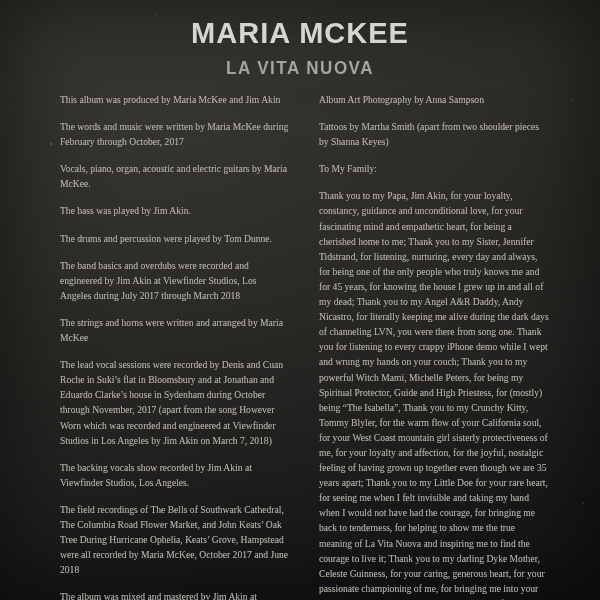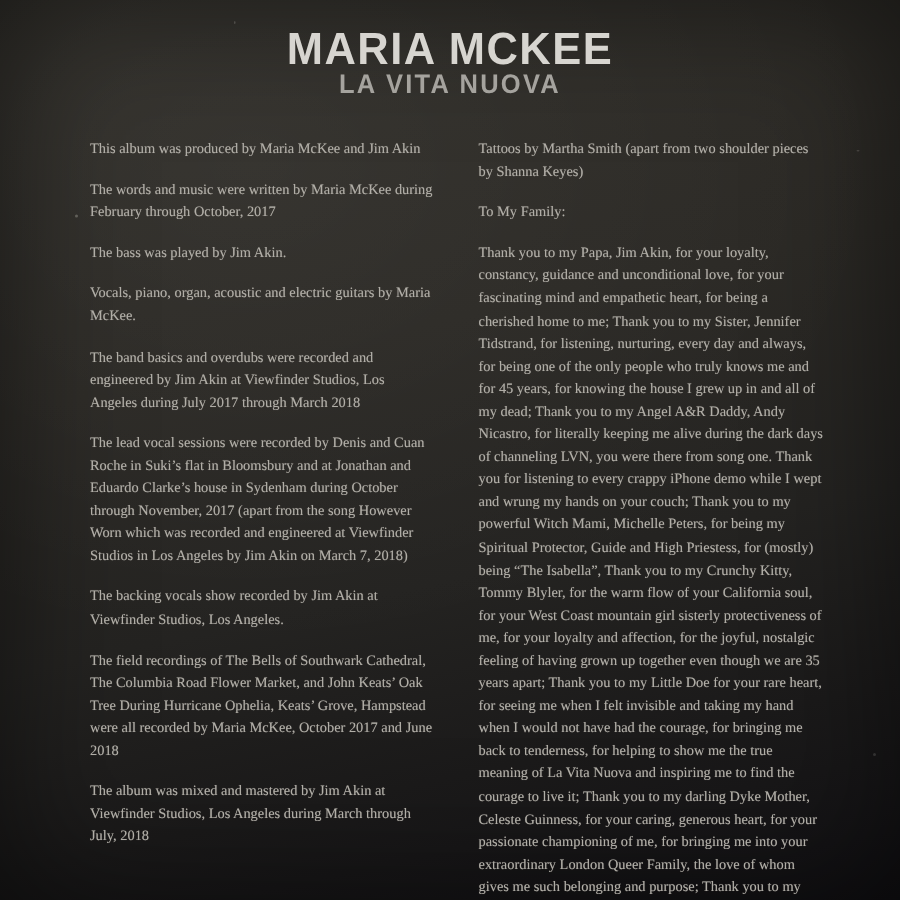--- a/index.html
+++ b/index.html
@@ -18,21 +18,21 @@
   .header{position:absolute;top:18px;left:0;width:600px;text-align:center;}
   .artist{
     font-family:"Liberation Sans", sans-serif;
     font-weight:800;font-size:29px;letter-spacing:1px;line-height:30px;
     color:var(--title);margin:0;
     transform:scaleY(1.04);
   }
   .album-title{
     font-family:"Liberation Sans", sans-serif;
     font-weight:800;font-size:17px;letter-spacing:1.5px;line-height:18px;
-    color:var(--subtitle);margin:0;
+    color:var(--subtitle);margin:12px;
     transform:scaleY(1.05);
   }
   .column{
     position:absolute;top:80px;
     color:var(--text);
     font-size:9.6px;line-height:15.1px;
     text-shadow:0 0 0.6px rgba(190,187,180,0.45);
   }
   .col-left{left:48px;width:253px;}
   .col-right{left:307px;width:254px;}
@@ -54,40 +54,47 @@
   </div>
 
   <div class="column col-left">
       <div class="block">
         <div class="line">This album was produced by Maria McKee and Jim Akin</div>
       </div>
       <div class="block">
         <div class="line">The words and music were written by Maria McKee during February through October, 2017</div>
       </div>
       <div class="block">
+        <div class="line">Vocals, piano, organ, acoustic and electric guitars by Maria McKee.</div>
         <div class="line">The bass was played by Jim Akin.</div>
-        <div class="line">Vocals, piano, organ, acoustic and electric guitars by Maria McKee.</div>
+        <div class="line">The drums and percussion were played by Tom Dunne.</div>
         <div class="line">The band basics and overdubs were recorded and engineered by Jim Akin at Viewfinder Studios, Los Angeles during July 2017 through March 2018</div>
+      </div>
+      <div class="block">
+        <div class="line">The strings and horns were written and arranged by Maria McKee</div>
       </div>
       <div class="block">
         <div class="line">The lead vocal sessions were recorded by Denis and Cuan Roche in Suki’s flat in Bloomsbury and at Jonathan and Eduardo Clarke’s house in Sydenham during October through November, 2017 (apart from the song However Worn which was recorded and engineered at Viewfinder Studios in Los Angeles by Jim Akin on March 7, 2018)</div>
       </div>
       <div class="block">
         <div class="line">The backing vocals show recorded by Jim Akin at Viewfinder Studios, Los Angeles.</div>
       </div>
       <div class="block">
         <div class="line">The field recordings of The Bells of Southwark Cathedral, The Columbia Road Flower Market, and John Keats’ Oak Tree During Hurricane Ophelia, Keats’ Grove, Hampstead were all recorded by Maria McKee, October 2017 and June 2018</div>
       </div>
       <div class="block">
         <div class="line">The album was mixed and mastered by Jim Akin at Viewfinder Studios, Los Angeles during March through July, 2018</div>
       </div>
     </div>
 
   <div class="column col-right">
       <div class="block">
+        <div class="line">Album Art Photography by Anna Sampson</div>
+      </div>
+      <div class="block">
         <div class="line">Tattoos by Martha Smith (apart from two shoulder pieces by Shanna Keyes)</div>
       </div>
       <div class="block">
         <div class="line">To My Family:</div>
         <div class="line">Thank you to my Papa, Jim Akin, for your loyalty, constancy, guidance and unconditional love, for your fascinating mind and empathetic heart, for being a cherished home to me; Thank you to my Sister, Jennifer Tidstrand, for listening, nurturing, every day and always, for being one of the only people who truly knows me and for 45 years, for knowing the house I grew up in and all of my dead; Thank you to my Angel A&amp;R Daddy, Andy Nicastro, for literally keeping me alive during the dark days of channeling LVN, you were there from song one. Thank you for listening to every crappy iPhone demo while I wept and wrung my hands on your couch; Thank you to my powerful Witch Mami, Michelle Peters, for being my Spiritual Protector, Guide and High Priestess, for (mostly) being “The Isabella”, Thank you to my Crunchy Kitty, Tommy Blyler, for the warm flow of your California soul, for your West Coast mountain girl sisterly protectiveness of me, for your loyalty and affection, for the joyful, nostalgic feeling of having grown up together even though we are 35 years apart; Thank you to my Little Doe for your rare heart, for seeing me when I felt invisible and taking my hand when I would not have had the courage, for bringing me back to tenderness, for helping to show me the true meaning of La Vita Nuova and inspiring me to find the courage to live it; Thank you to my darling Dyke Mother, Celeste Guinness, for your caring, generous heart, for your passionate championing of me, for bringing me into your extraordinary London Queer Family, the love of whom gives me such belonging and purpose; Thank you to my Blessed Queer Family, London, LA and NY, (you know who you are) too numerous to mention but inscribed with fierce love upon my heart</div>
       </div>
     </div>
 
   <div class="speck s1"></div>
   <div class="speck s2"></div>

